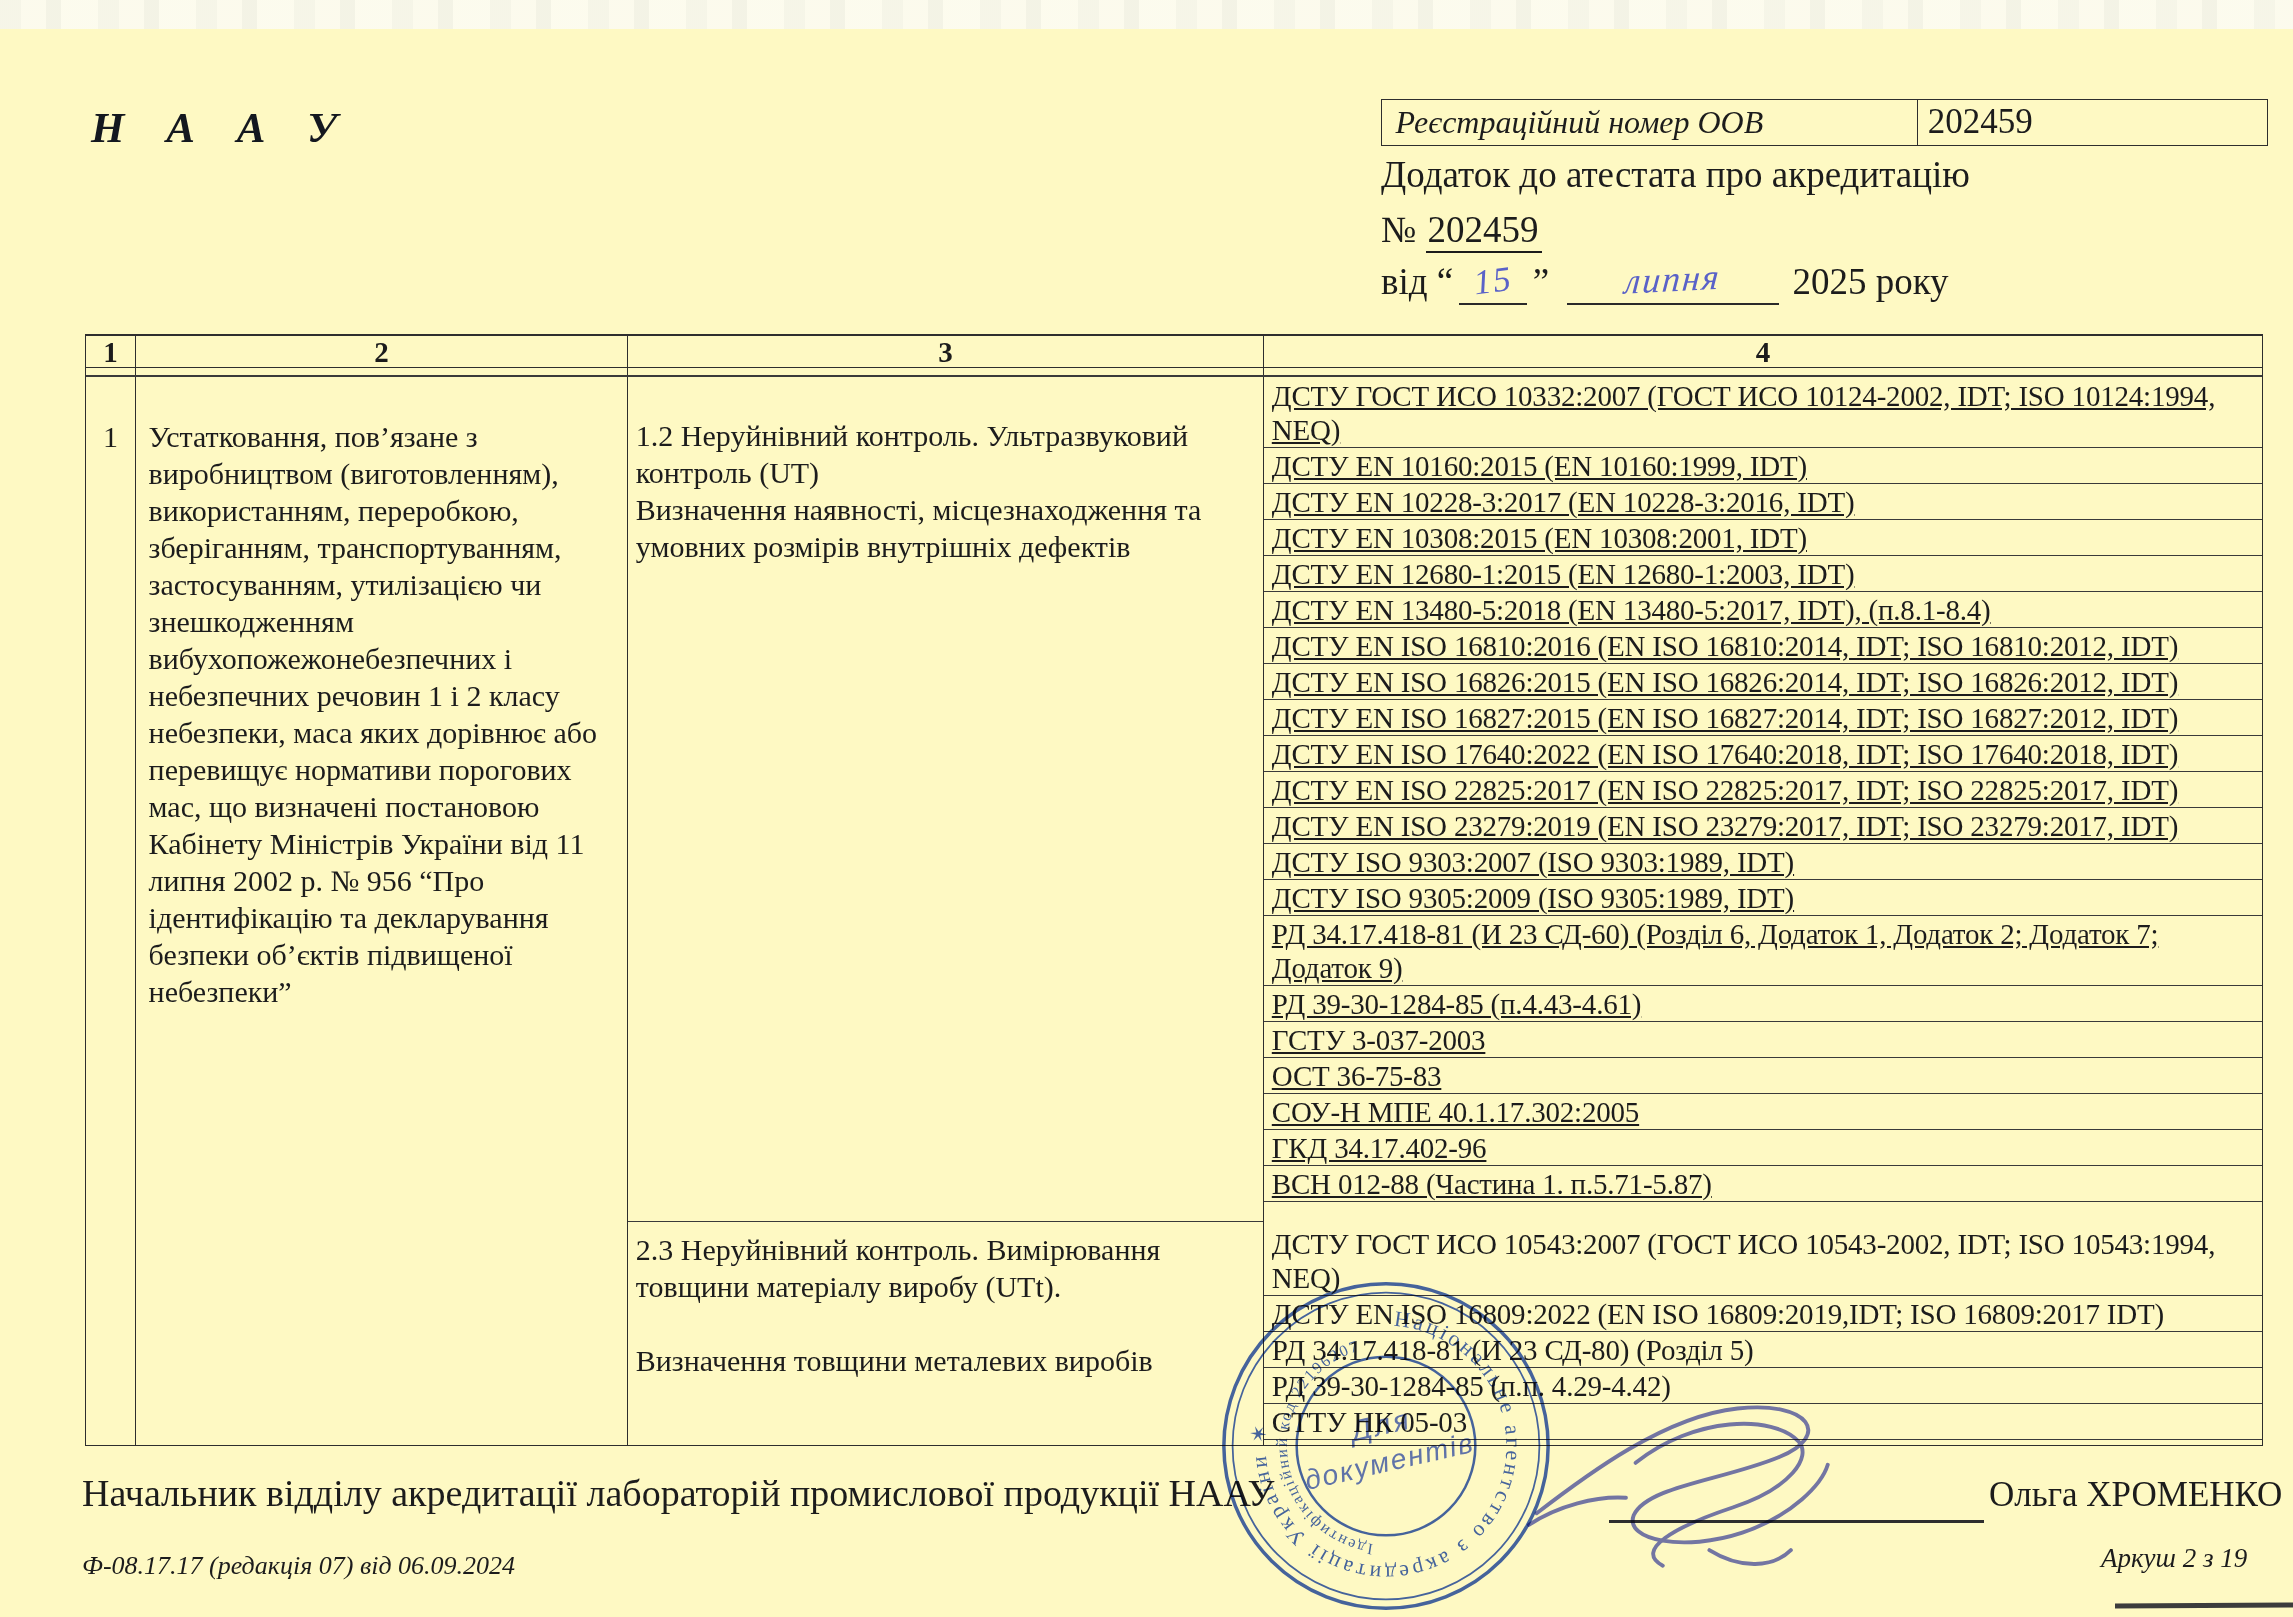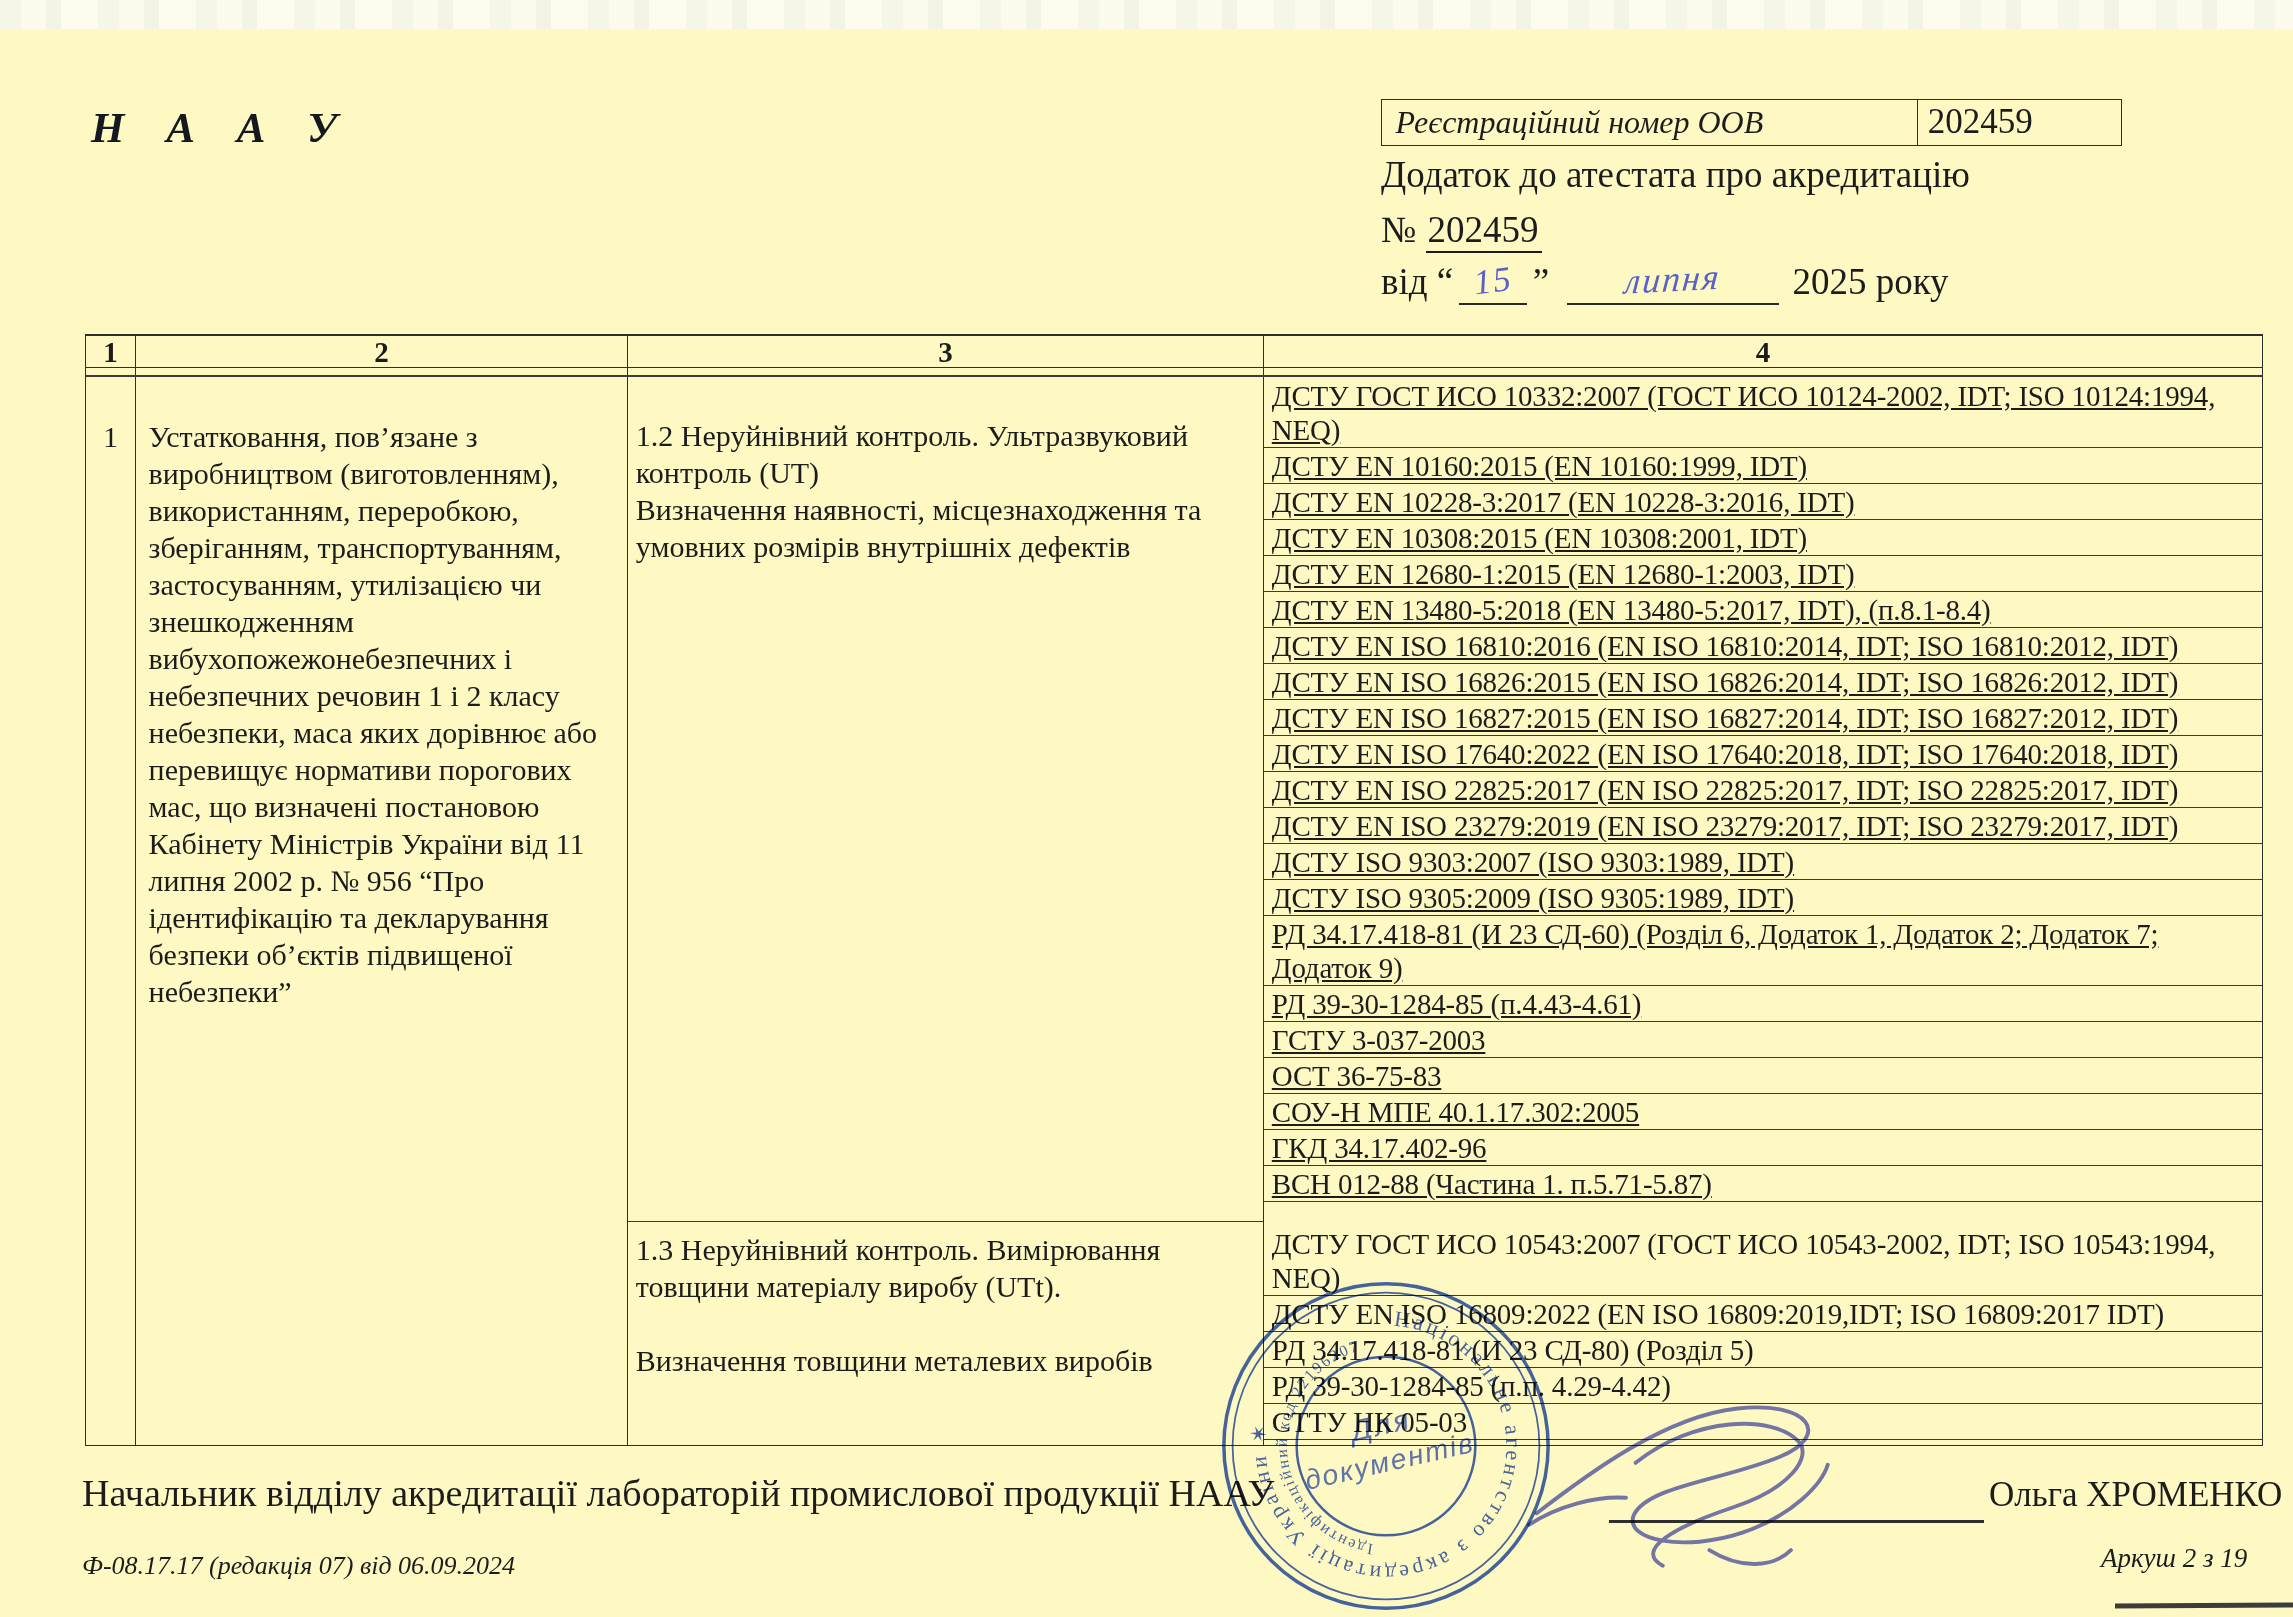--- a/index.html
+++ b/index.html
@@ -11,21 +11,21 @@
   .noise-top{
     position:absolute;top:0;left:0;width:100%;height:29px;opacity:.75;
     background:repeating-linear-gradient(90deg,#f3f4f4 0 21.3px,#fbfbfb 21.3px 46px,#f0f1f1 46px 61px,#fcfcfc 61px 98px);
   }
   .logo{
     position:absolute;left:91px;top:103px;font-size:43px;font-weight:bold;font-style:italic;
     letter-spacing:15.5px;color:#14181f;
   }
   
   .regbox{
-    position:absolute;left:1381px;top:99px;width:741px;height:47px;
+    position:absolute;left:1381px;top:99px;width:887px;height:47px;
     border:1.9px solid #2e2e2e;display:flex;box-sizing:border-box;
   }
   .regbox .lbl{
     width:536px;border-right:1.9px solid #2e2e2e;box-sizing:border-box;
     font-style:italic;font-size:32px;display:flex;align-items:center;padding-left:13.6px;
   }
   .regbox .val{flex:1;font-size:35px;display:flex;align-items:flex-start;padding-left:9.7px;line-height:43px;}
   .annex-title{position:absolute;left:1381px;top:153px;font-size:37px;}
   .annex-no{position:absolute;left:1381px;top:208px;font-size:37px;}
   .annex-no .u{border-bottom:2.4px solid #1c1c1c;padding:0 3.9px 1px 1.9px;}
@@ -110,21 +110,21 @@
       <div class="hc">2</div>
       <div class="hc">3</div>
       <div class="hc">4</div>
     </div>
     <div class="t-body">
       <div class="cell c-num">1</div>
       <div class="cell c-obj">Устатковання, пов’язане з виробництвом (виготовленням), використанням, переробкою, зберіганням, транспортуванням, застосуванням, утилізацією чи знешкодженням вибухопожежонебезпечних і небезпечних речовин 1 і 2 класу небезпеки, маса яких дорівнює або перевищує нормативи порогових мас, що визначені постановою Кабінету Міністрів України від 11 липня 2002 р. № 956 “Про ідентифікацію та декларування безпеки об’єктів підвищеної небезпеки”</div>
       <div class="cell c-meth">
         <div class="sec1">1.2 Неруйнівний контроль. Ультразвуковий контроль (UT)
 Визначення наявності, місцезнаходження та умовних розмірів внутрішніх дефектів</div>
-        <div class="sec2">1.3 Неруйнівний контроль. Вимірювання товщини матеріалу виробу (UTt).
+        <div class="sec2">2.3 Неруйнівний контроль. Вимірювання товщини матеріалу виробу (UTt).
 
 Визначення товщини металевих виробів</div>
       </div>
       <div class="cell c-std">
         <div class="sec1 std-rows">
             <div class="std-row">ДСТУ ГОСТ ИСО 10332:2007  (ГОСТ ИСО 10124-2002, IDT; ISO 10124:1994, NEQ)</div>
             <div class="std-row">ДСТУ EN 10160:2015  (EN 10160:1999, IDT)</div>
             <div class="std-row">ДСТУ EN 10228-3:2017  (EN 10228-3:2016, IDT)</div>
             <div class="std-row">ДСТУ EN 10308:2015 (EN 10308:2001, IDT)</div>
             <div class="std-row">ДСТУ EN 12680-1:2015  (EN 12680-1:2003, IDT)</div>

